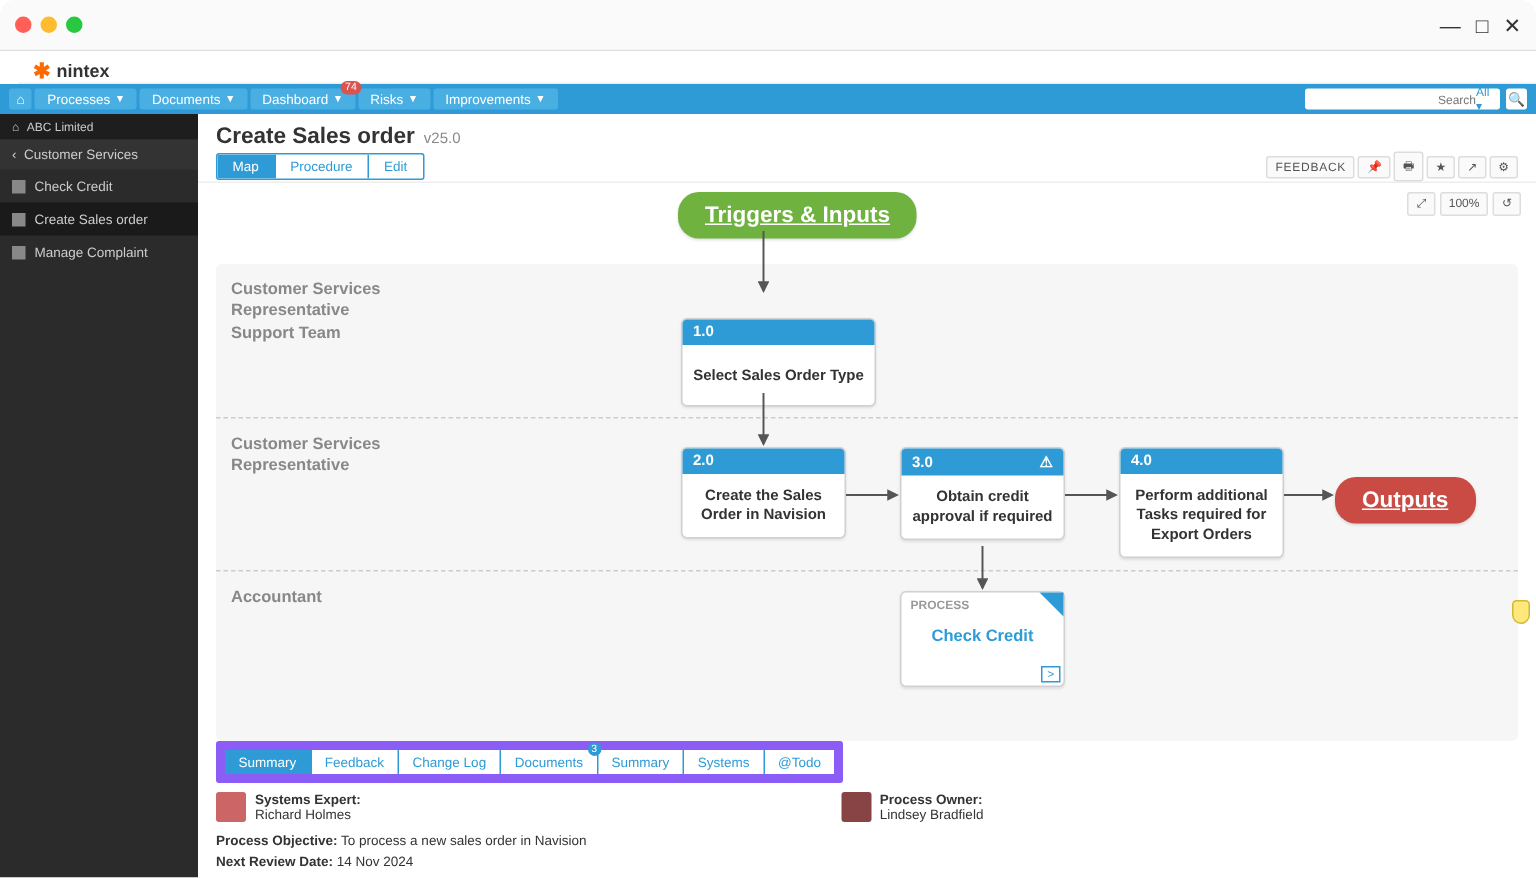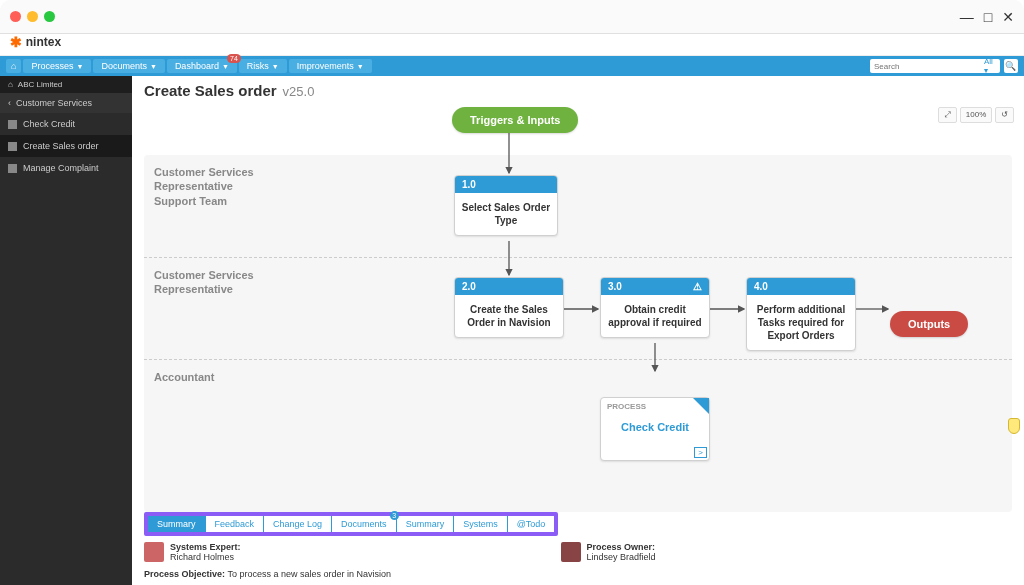--- a/index.html
+++ b/index.html
@@ -4,49 +4,49 @@
 <style>
 * { box-sizing: border-box; margin: 0; padding: 0; font-family: -apple-system, BlinkMacSystemFont, "Segoe UI", Arial, sans-serif; }
 html, body { width: 1024px; height: 585px; overflow: hidden; background: #fff; }
 
 .window-chrome { height: 34px; background: #fafafa; border-bottom: 1px solid #e0e0e0; display: flex; align-items: center; padding: 0 10px; border-radius: 10px 10px 0 0; }
 .traffic-lights { display: flex; gap: 6px; }
 .tl { width: 11px; height: 11px; border-radius: 50%; }
 .tl.red { background: #ff5f57; } .tl.yellow { background: #febc2e; } .tl.green { background: #28c840; }
 .win-controls { margin-left: auto; display: flex; gap: 10px; font-family: monospace; font-size: 14px; color: #333; }
 
-.brand-bar { height: 22px; display: flex; align-items: flex-start; padding: 0 10px; border-bottom: 1px solid #eee; }
+.brand-bar { height: 22px; display: flex; align-items: flex-end; padding: 0 10px; border-bottom: 1px solid #eee; margin-left: 12px; }
 .brand-logo { font-weight: 700; font-size: 12px; color: #333; display: flex; align-items: center; gap: 4px; }
 .brand-logo::before { content: "✱"; color: #ff6a00; font-size: 14px; }
 
 .topnav { height: 20px; background: #2e9bd6; display: flex; align-items: center; padding: 0 6px; gap: 2px; font-size: 9px; color: #fff; }
 .topnav .nav-btn { background: #49aee2; padding: 2px 8px; border-radius: 2px; cursor: pointer; display: flex; align-items: center; gap: 3px; }
 .topnav .nav-btn.home { padding: 2px 5px; }
 .topnav .nav-btn .caret { font-size: 7px; }
 .badge-pill { position: absolute; top: -5px; right: -4px; background: #d9534f; color: #fff; font-size: 7px; padding: 0 3px; border-radius: 6px; line-height: 9px; }
 .nav-wrap { position: relative; }
 .topnav .spacer { flex: 1; }
 .search-box { background: #fff; border-radius: 2px; height: 14px; width: 130px; display: flex; align-items: center; padding: 0 4px; color: #888; font-size: 8px; }
-.search-box input { border: none; outline: none; font-size: 8px; flex: 1; }
+.search-box input { border: none; outline: none; font-size: 8px; flex: 1; text-align: right; }
 .search-all { color: #2e9bd6; font-size: 8px; margin-left: auto; }
 .search-go { background: #fff; width: 14px; height: 14px; border-radius: 2px; display: flex; align-items: center; justify-content: center; margin-left: 2px; color: #2e9bd6; font-size: 9px; }
 
 .body-row { display: flex; height: calc(585px - 34px - 22px - 20px); }
 
 .sidebar { width: 132px; background: #2b2b2b; color: #ccc; font-size: 9px; display: flex; flex-direction: column; }
 .sb-org { background: #1e1e1e; padding: 4px 8px; display: flex; align-items: center; gap: 5px; font-size: 8px; }
 .sb-back { padding: 5px 8px; display: flex; align-items: center; gap: 5px; background: #333; }
 .sb-item { padding: 6px 8px; display: flex; align-items: center; gap: 6px; cursor: pointer; }
 .sb-item.active { background: #1a1a1a; }
 .sb-icon { width: 9px; height: 9px; background: #888; display: inline-block; }
 
 .main { flex: 1; background: #fff; display: flex; flex-direction: column; overflow: hidden; }
 .page-head { padding: 6px 12px 2px; display: flex; align-items: baseline; gap: 6px; }
 .page-title { font-size: 15px; font-weight: 600; color: #333; }
-.page-ver { font-size: 13px; color: #888; }
+.page-ver { font-size: 10px; color: #888; }
 
 .subtab-row { display: flex; align-items: center; padding: 0 12px; gap: 0; border-bottom: 1px solid #eee; }
 .subtabs { display: flex; border: 1px solid #2e9bd6; border-radius: 2px; overflow: hidden; font-size: 9px; }
 .subtabs div { padding: 3px 10px; color: #2e9bd6; cursor: pointer; border-right: 1px solid #2e9bd6; }
 .subtabs div:last-child { border-right: none; }
 .subtabs div.active { background: #2e9bd6; color: #fff; }
 .head-tools { margin-left: auto; display: flex; gap: 2px; align-items: center; }
 .tool-btn { border: 1px solid #ddd; background: #fafafa; font-size: 8px; padding: 2px 5px; border-radius: 2px; color: #555; cursor: pointer; }
 .feedback-btn { font-size: 8px; letter-spacing: 0.5px; }
 
@@ -58,34 +58,34 @@
 .lane-label { width: 122px; padding: 10px; font-size: 11px; font-weight: 600; color: #888; line-height: 1.3; }
 .lane1 { top: 0; height: 102px; }
 .lane2 { top: 102px; height: 102px; border-top: 1px dashed #ccc; }
 .lane3 { top: 204px; height: 96px; border-top: 1px dashed #ccc; }
 
 .node { position: absolute; background: #fff; border: 1px solid #d0d0d0; border-radius: 4px; box-shadow: 0 1px 2px rgba(0,0,0,0.1); }
 .node-head { background: #2e9bd6; color: #fff; font-size: 10px; font-weight: 600; padding: 3px 7px; border-radius: 3px 3px 0 0; display: flex; justify-content: space-between; align-items: center; }
 .node-body { padding: 8px 6px; font-size: 10px; font-weight: 600; text-align: center; line-height: 1.3; color: #333; min-height: 40px; display: flex; align-items: center; justify-content: center; }
 .warn { color: #fff; font-size: 10px; }
 
-.pill { position: absolute; border-radius: 14px; color: #fff; font-size: 11px; font-weight: 600; display: flex; align-items: center; justify-content: center; padding: 7px 18px; box-shadow: 0 1px 2px rgba(0,0,0,0.15); }
+.pill { position: absolute; border-radius: 14px; color: #fff; font-size: 15px; font-weight: 600; display: flex; align-items: center; justify-content: center; padding: 7px 18px; box-shadow: 0 1px 2px rgba(0,0,0,0.15); text-decoration: underline; }
 .pill.green { background: #6fb23f; }
-.pill.red { background: #c94b43; margin-top: 14px; }
-
-.subproc { position: absolute; background: #fff; border: 1px solid #d0d0d0; border-radius: 4px; box-shadow: 0 1px 2px rgba(0,0,0,0.1); margin-top: 24px; }
+.pill.red { background: #c94b43; }
+
+.subproc { position: absolute; background: #fff; border: 1px solid #d0d0d0; border-radius: 4px; box-shadow: 0 1px 2px rgba(0,0,0,0.1); }
 .subproc .corner { position: absolute; top: 0; right: 0; width: 0; height: 0; border-left: 16px solid transparent; border-top: 16px solid #2e9bd6; }
 .subproc .sp-label { font-size: 8px; color: #999; padding: 4px 6px 0; font-weight: 600; }
 .subproc .sp-title { font-size: 11px; font-weight: 700; color: #2e9bd6; text-align: center; padding: 10px 6px 14px; }
 .subproc .sp-link { position: absolute; bottom: 2px; right: 2px; width: 13px; height: 11px; border: 1px solid #2e9bd6; font-size: 8px; color: #2e9bd6; display: flex; align-items: center; justify-content: center; }
 
 svg.connectors { position: absolute; top: 0; left: 0; width: 100%; height: 100%; pointer-events: none; }
 .arrow { stroke: #555; stroke-width: 1.3; fill: none; marker-end: url(#ah); }
 
-.bottom-tabs { display: flex; border: 4px solid #8b5cf6; border-radius: 2px; margin: 0 12px; font-size: 9px; width: fit-content; }
+.bottom-tabs { display: flex; border: 6px solid #8b5cf6; border-radius: 2px; margin: 0 12px; font-size: 9px; width: fit-content; }
 .bottom-tabs div { padding: 3px 9px; color: #2e9bd6; border-right: 1px solid #2e9bd6; cursor: pointer; position: relative; }
 .bottom-tabs div:last-child { border-right: none; }
 .bottom-tabs div.active { background: #2e9bd6; color: #fff; }
 .bt-badge { position: absolute; top: -5px; right: -3px; background: #2e9bd6; color: #fff; font-size: 7px; width: 9px; height: 9px; border-radius: 50%; display: flex; align-items: center; justify-content: center; }
 
 .summary { font-size: 9px; color: #333; padding: 6px 12px; display: flex; gap: 60px; }
 .person { display: flex; gap: 6px; align-items: flex-start; }
 .avatar { width: 20px; height: 20px; border-radius: 2px; background: #c66; }
 .avatar.b { background: #844; }
 .meta { padding: 0 12px 4px; font-size: 9px; color: #333; line-height: 1.5; }
@@ -173,20 +173,35 @@
         <span>Manage Complaint</span>
       </div>
   </div>
 
   <div class="main">
     <div class="page-head">
       <div class="page-title">Create Sales order</div>
       <div class="page-ver">v25.0</div>
     </div>
 
+    <div class="subtab-row">
+      <div class="subtabs">
+        <div class="active">Map</div>
+        <div>Procedure</div>
+        <div>Edit</div>
+      </div>
+      <div class="head-tools">
+        <div class="tool-btn feedback-btn">FEEDBACK</div>
+        <div class="tool-btn">📌</div>
+        <div class="tool-btn">🖶</div>
+        <div class="tool-btn">★</div>
+        <div class="tool-btn">↗</div>
+        <div class="tool-btn">⚙</div>
+      </div>
+    </div>
 
     <div class="canvas">
       <div class="zoom">
         <div class="tool-btn">⤢</div>
         <div class="tool-btn">100%</div>
         <div class="tool-btn">↺</div>
       </div>
 
       <div class="pill green" style="left:320px; top:6px;">Triggers &amp; Inputs</div>
 
@@ -195,21 +210,21 @@
           <div class="lane-label">Customer Services Representative</div>
         </div>
         <div class="lane lane1">
           <div class="lane-label">Customer Services Representative Support Team</div>
         </div>
         <div class="lane lane3">
           <div class="lane-label">Accountant</div>
         </div>
       </div>
 
-      <div class="node" style="left:322px; top:74px; width:104px;">
+      <div class="node" style="left:322px; top:90px; width:130px;">
         <div class="node-head">
             <span>1.0</span>
           </div>
         <div class="node-body">Select Sales Order Type</div>
       </div>
 
       <div class="node" style="left:322px; top:176px; width:110px;">
         <div class="node-head">
             <span>2.0</span>
           </div>
@@ -278,15 +293,16 @@
       <div class="person" style="margin-left:260px;">
         <div class="avatar b"></div>
         <div>
           <div><b>Process Owner:</b></div>
           <div>Lindsey Bradfield</div>
         </div>
       </div>
     </div>
     <div class="meta">
       <div><b>Process Objective:</b> <span>To process a new sales order in Navision</span></div>
+      <div><b>Next Review Date:</b> <span>14 Nov 2024</span></div>
     </div>
   </div>
 </div>
 
 </body></html>

